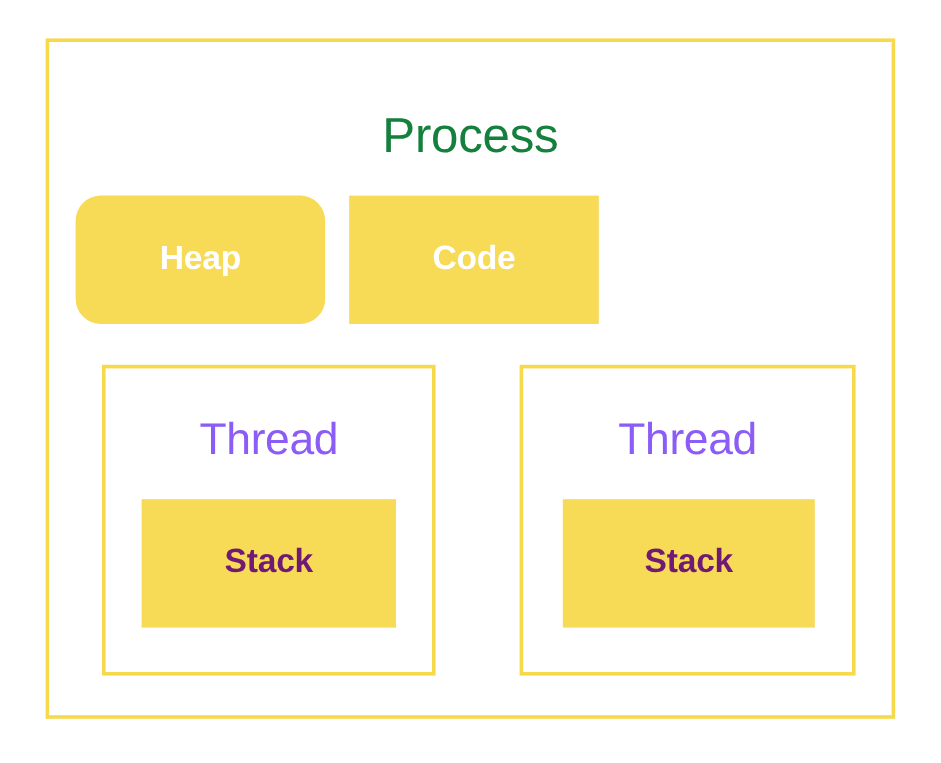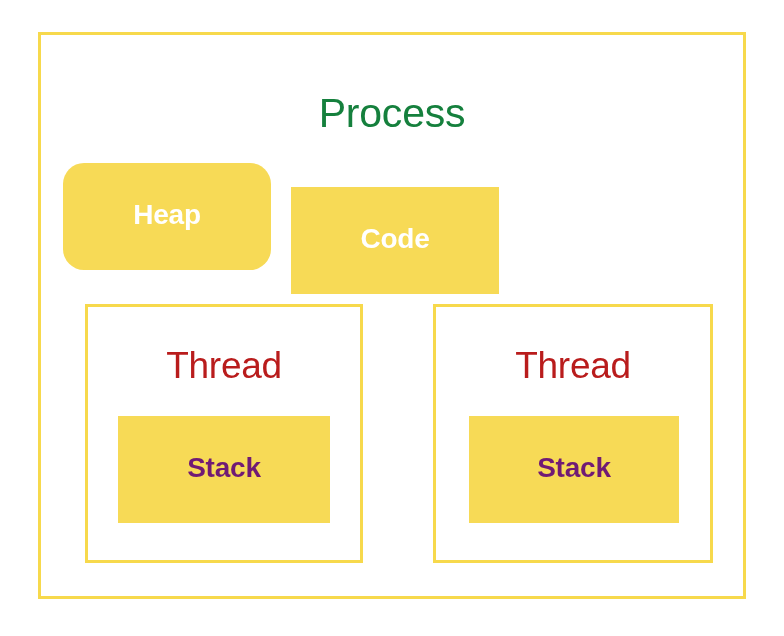--- a/index.html
+++ b/index.html
@@ -63,21 +63,21 @@
     text-align: center;
     font-size: 28px;
     font-weight: 700;
     color: #ffffff;
     line-height: 1;
     letter-spacing: -0.2px;
     white-space: nowrap;
   }
 
   .segment.heap { left: 22px;  width: 208px; border-radius: 21px; }   
-  .segment.code { left: 250px; width: 208px; margin-top: 24px; }   
+  .segment.code { left: 250px; width: 208px; }   
   .segment.data { left: 477px; width: 209px; }   
 
   
   .thread-box {
     position: absolute;
     top: 269px;        
     height: 259px;     
     box-sizing: border-box;
     border: 3px solid #F7D94C;
     background: #ffffff;
@@ -86,21 +86,21 @@
   .thread-box.thread-right { left: 392px; width: 280px; }  
 
   .thread-title {
     position: absolute;
     left: 0;
     width: 100%;
     top: 40px;
     text-align: center;
     font-size: 37px;
     font-weight: 400;
-    color: #b91c1c;
+    color: #8b5cf6;
     line-height: 1;
     letter-spacing: -0.3px;
     white-space: nowrap;
   }
 
   
   .stack-box {
     position: absolute;
     top: 109px;        
     height: 107px;     

